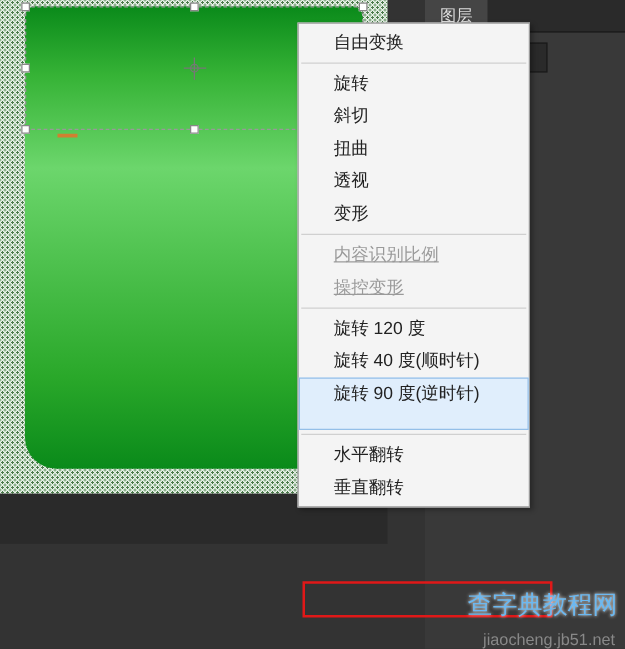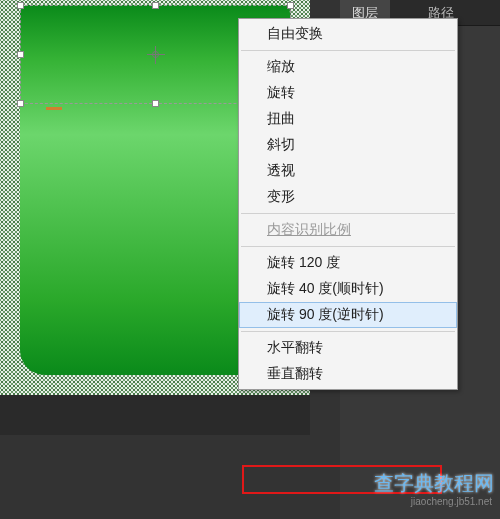--- a/index.html
+++ b/index.html
@@ -14,33 +14,33 @@
 .h-t { left: 50%; top: -4px; margin-left: -4px; } .h-b { left: 50%; bottom: -4px; margin-left: -4px; }
 .h-l { left: -4px; top: 50%; margin-top: -4px; } .h-r { right: -4px; top: 50%; margin-top: -4px; }
 .center-mark { position: absolute; left: 50%; top: 50%; width: 18px; height: 18px; margin: -9px 0 0 -9px; }
 .center-mark::before, .center-mark::after { content: ""; position: absolute; background: #777; }
 .center-mark::before { left: 0; top: 8px; width: 18px; height: 1px; }
 .center-mark::after { left: 8px; top: 0; width: 1px; height: 18px; }
 .center-mark .ring { position: absolute; left: 5px; top: 5px; width: 7px; height: 7px; border: 1px solid #777; border-radius: 50%; }
 .anchor { position: absolute; left: 46px; top: 107px; width: 16px; height: 3px; background: #d08030; }
 .dark-strip { position: absolute; left: 0; top: 395px; width: 310px; height: 40px; background: #2a2a2a; }
 .panels { position: absolute; right: 0; top: 0; width: 160px; height: 519px; background: #393939; }
-.tabs { display: flex; height: 26px; background: #2a2a2a; border-bottom: 1px solid #1a1a1a; gap: 26px; }
+.tabs { display: flex; height: 26px; background: #2a2a2a; border-bottom: 1px solid #1a1a1a; }
 .tab { padding: 4px 12px; font-size: 13px; color: #bbb; cursor: pointer; }
 .tab.active { background: #454545; color: #ddd; }
 .panel-body { padding: 8px; color: #ddd; font-size: 13px; }
 .dd { display: flex; align-items: center; background: #2a2a2a; border: 1px solid #1a1a1a; padding: 2px 6px; width: 90px; }
-.context-menu { position: absolute; left: 238px; top: 18px; width: 220px; background: #f4f4f4; border: 1px solid #9a9a9a; box-shadow: 2px 2px 4px rgba(0,0,0,0.3); font-size: 14px; padding: 2px 0; }
+.context-menu { position: absolute; left: 238px; top: 18px; width: 186px; background: #f4f4f4; border: 1px solid #9a9a9a; box-shadow: 2px 2px 4px rgba(0,0,0,0.3); font-size: 14px; padding: 2px 0; }
 .mi { padding: 4px 16px 4px 28px; color: #222; cursor: default; }
 .mi.disabled { color: #9a9a9a; text-decoration: underline; }
-.mi.hover { background: #e0eefc; border: 1px solid #94bfe8; padding: 3px 15px 3px 27px; }
+.mi.hover { background: #e0eefc; border: 1px solid #94bfe8; padding: 3px 15px 19px 27px; }
 .sep { height: 1px; background: #d0d0d0; margin: 3px 2px; }
 .highlight-box { position: absolute; left: 242px; top: 465px; width: 200px; height: 29px; border: 2px solid #e01818; pointer-events: none; }
 .watermark { position: absolute; right: 6px; bottom: 22px; font-size: 20px; color: #6cb8f0; text-shadow: 0 0 3px #fff; pointer-events: none; }
-.wm2 { position: absolute; right: 8px; bottom: 12px; font-size: 10px; color: #888; pointer-events: none; }
+.wm2 { position: absolute; right: 8px; bottom: 0; font-size: 13px; color: #888; pointer-events: none; }
 </style>
 </head>
 <body>
 
 <div class="canvas-area">
   <div class="noise-bg"></div>
   <div class="green-shape"></div>
   <div class="transform-box">
     <div class="handle h-tl"></div>
     <div class="handle h-t"></div>
@@ -54,41 +54,40 @@
         <div class="ring"></div>
       </div>
   </div>
   <div class="anchor"></div>
   <div class="dark-strip"></div>
 </div>
 
 <div class="panels">
   <div class="tabs">
     <div class="tab active">图层</div>
-    <div class="tab">路径</div>
   </div>
   <div class="panel-body">
     <div class="dd">
       <span>业 型</span>
     </div>
     <div style="margin-top:180px;font-size:14px;color:#ccc">研</div>
   </div>
 </div>
 
 <div class="context-menu" id="ctx">
     <div class="mi">自由变换</div>
     <div class="sep"></div>
-    <div class="mi">缩放</div>
     <div class="mi">旋转</div>
+    <div class="mi">斜切</div>
     <div class="mi">扭曲</div>
-    <div class="mi">斜切</div>
     <div class="mi">透视</div>
     <div class="mi">变形</div>
     <div class="sep"></div>
     <div class="mi disabled">内容识别比例</div>
+    <div class="mi disabled">操控变形</div>
     <div class="sep"></div>
     <div class="mi">旋转 120 度</div>
     <div class="mi">旋转 40 度(顺时针)</div>
     <div class="mi hover">旋转 90 度(逆时针)</div>
     <div class="sep"></div>
     <div class="mi">水平翻转</div>
     <div class="mi">垂直翻转</div>
   </div>
 
 <div class="highlight-box"></div>

